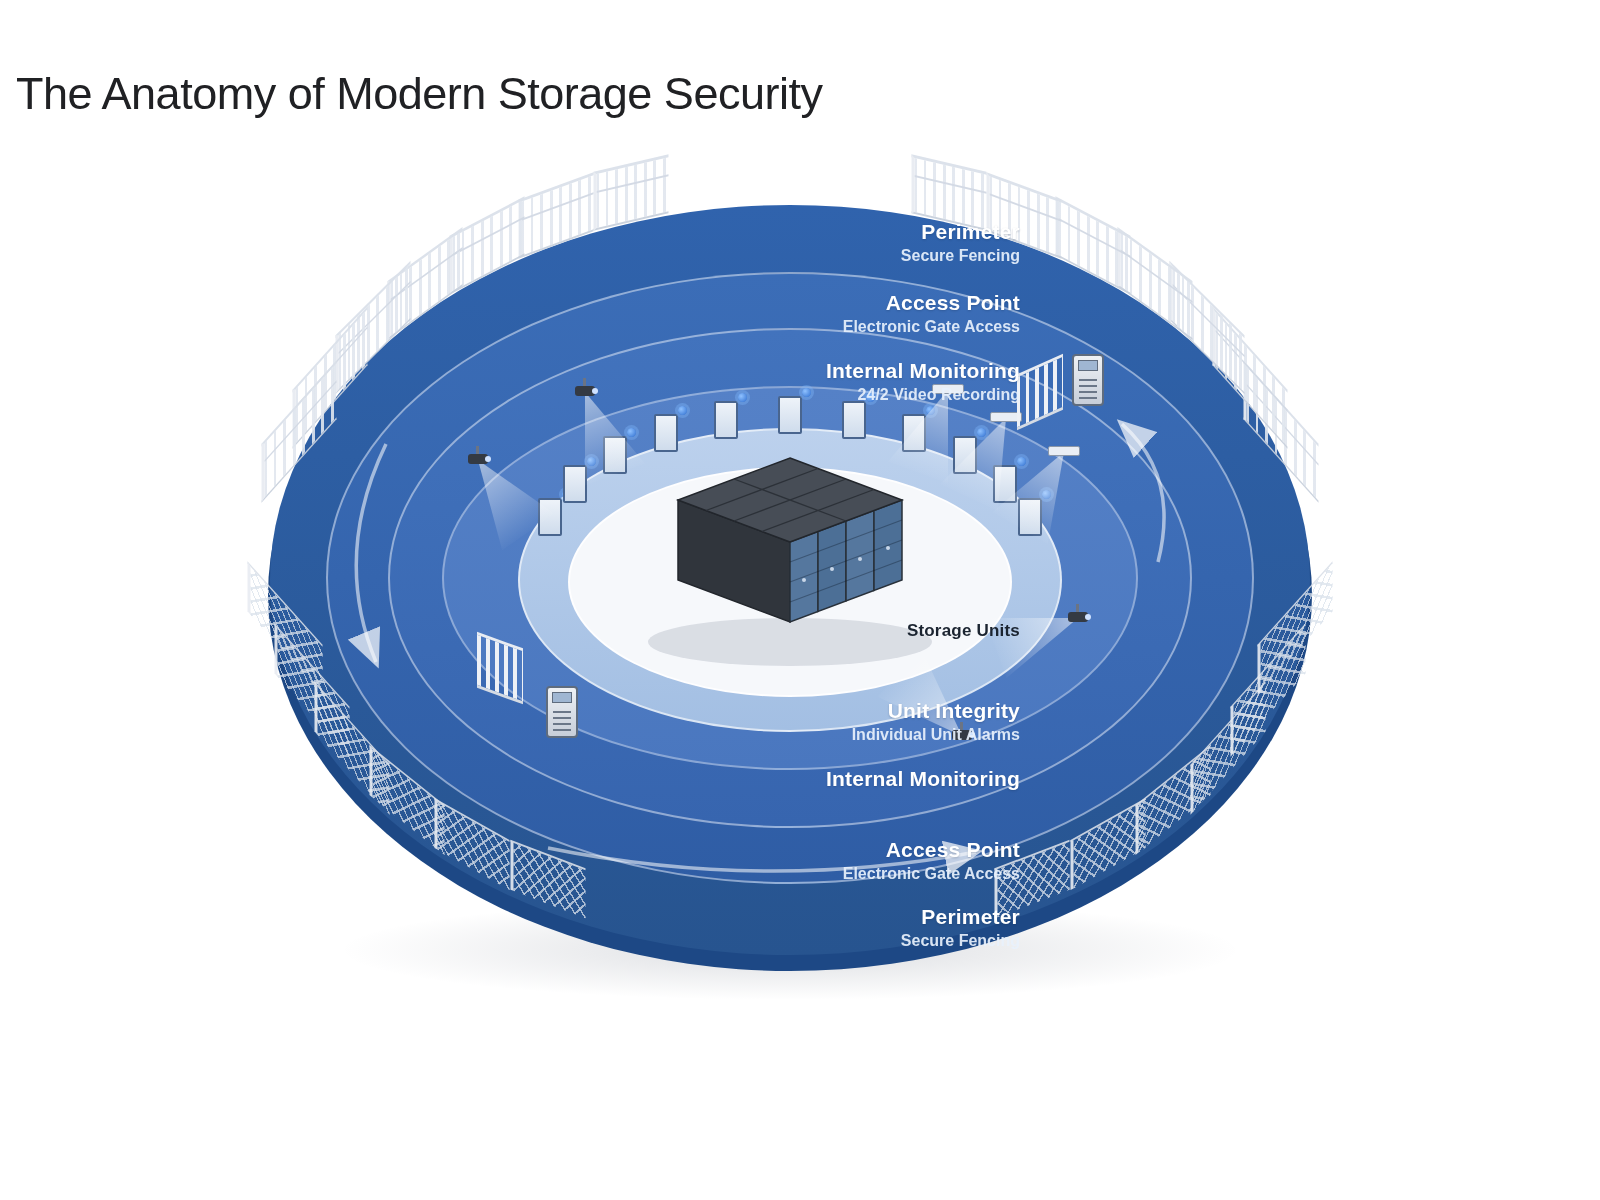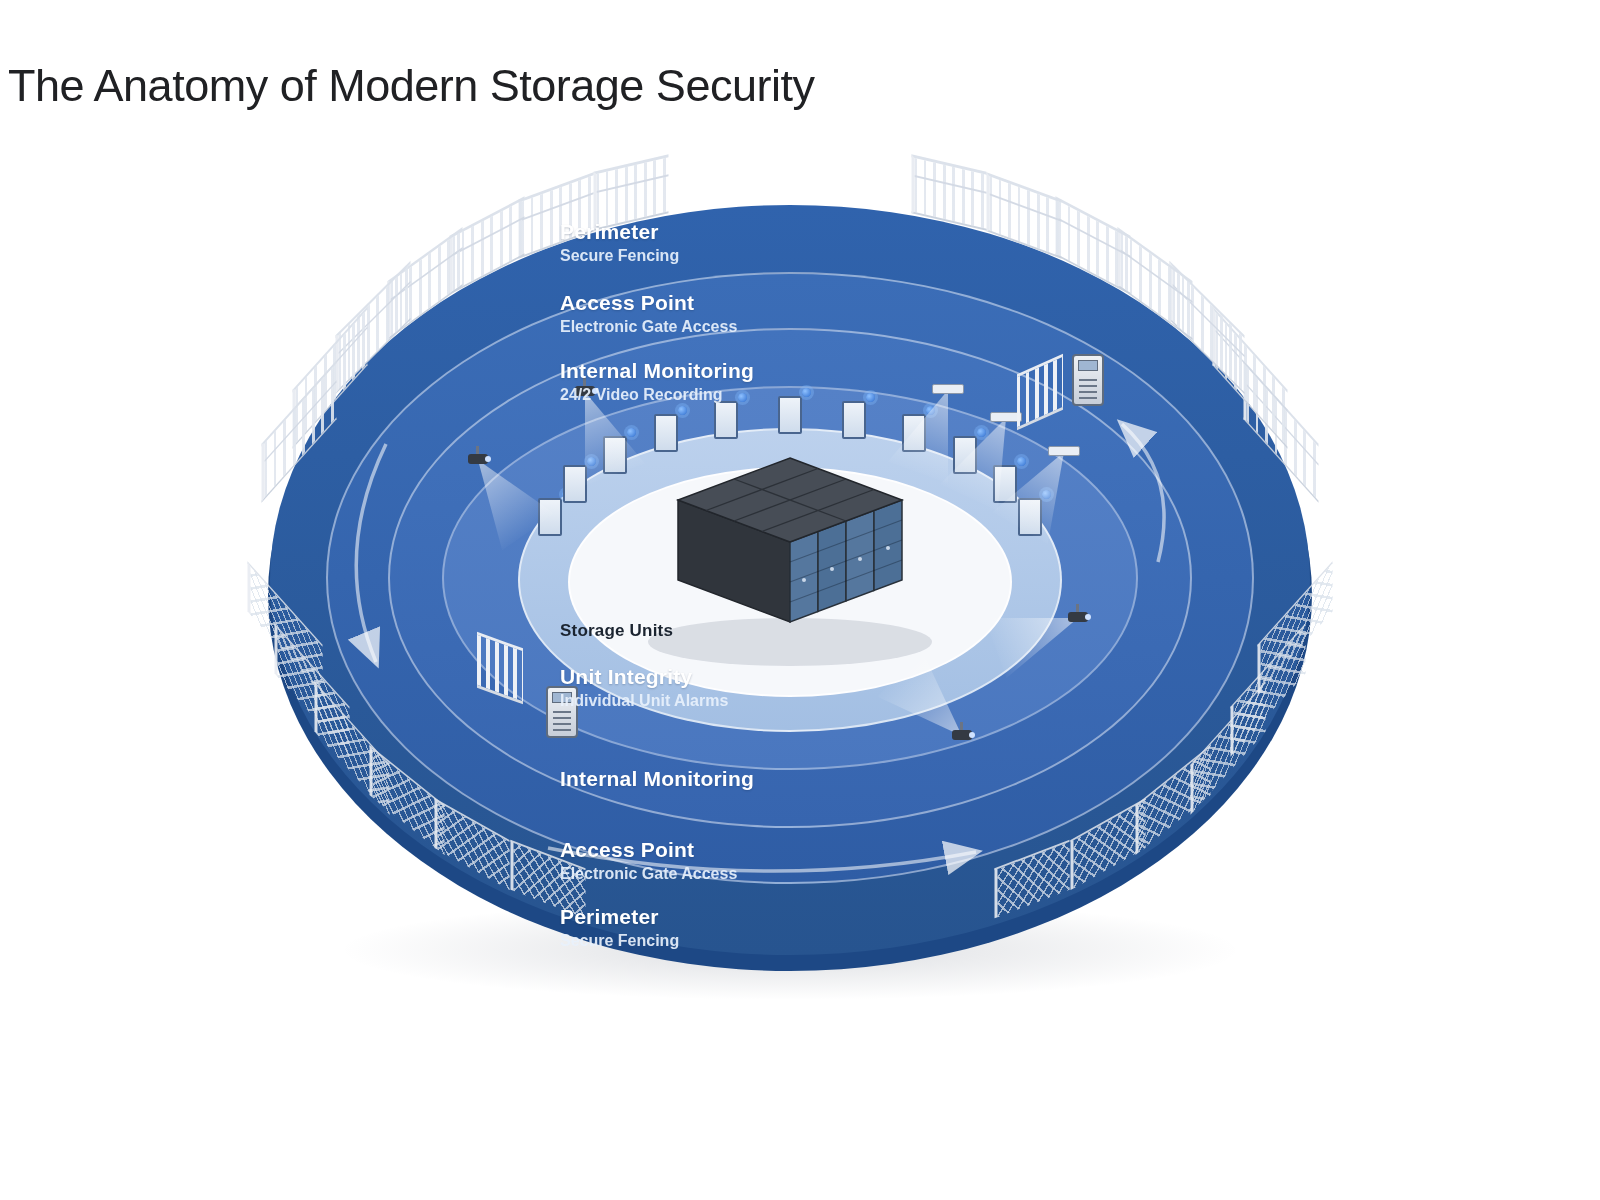--- a/index.html
+++ b/index.html
@@ -1,37 +1,37 @@
 <!DOCTYPE html>
 <html><head>
 <meta charset="utf-8">
 <style>
   html,body{margin:0;padding:0;background:#fff;}
   #page{position:relative;width:1600px;height:1200px;background:#fff;overflow:hidden;
         font-family:"Liberation Sans",sans-serif;}
   
-  #page-title{position:absolute;left:8px;top:60px;margin:0;font-size:45px;font-weight:500;
+  #page-title{position:absolute;left:8px;top:60px;margin:8px;font-size:45px;font-weight:500;
               color:#202124;letter-spacing:-.5px;}
   #caption{position:absolute;left:24px;top:1048px;width:1460px;margin:0;font-size:25px;
            line-height:1.55;color:#5f6368;font-weight:400;}
   
   #scene{position:absolute;inset:0;}
   .ring{position:absolute;border-radius:50%;box-sizing:border-box;}
   #disc-shadow{position:absolute;left:340px;top:900px;width:900px;height:100px;border-radius:50%;
                background:radial-gradient(closest-side,rgba(60,70,90,.18),rgba(60,70,90,0));}
   #e0{left:268px;top:219px;width:1044px;height:752px;background:#1d4885;}
   #e1{left:270px;top:205px;width:1040px;height:750px;background:linear-gradient(180deg,#3063ad,#27548f);}
   #e2{left:326px;top:272px;width:928px;height:612px;background:linear-gradient(180deg,#3b6db7,#2f5da5);border:2px solid rgba(255,255,255,.45);}
   #e3{left:388px;top:328px;width:804px;height:500px;background:linear-gradient(180deg,#4273bd,#3765af);border:2px solid rgba(255,255,255,.45);}
   #e3b{left:442px;top:386px;width:696px;height:384px;background:linear-gradient(180deg,#5581c7,#4a77bf);border:2px solid rgba(255,255,255,.35);}
   #e4{left:518px;top:428px;width:544px;height:304px;background:linear-gradient(180deg,#bcd1ed,#a3bfe3);border:2px solid rgba(255,255,255,.6);}
   #e5{left:568px;top:467px;width:444px;height:230px;background:#f6f8fb;border:2px solid rgba(255,255,255,.85);}
   
   .ring-label{position:absolute;left:790px;width:460px;transform:translateX(-50%);
-              text-align:left;color:#fff;pointer-events:none;}
+              text-align:right;color:#fff;pointer-events:none;}
   .ring-label .t{display:block;font-size:21px;font-weight:700;letter-spacing:.2px;
                  text-shadow:0 1px 2px rgba(20,40,70,.25);}
   .ring-label .s{display:block;font-size:16px;margin-top:3px;color:rgba(232,241,252,.92);font-weight:700;}
   .ring-label.dark{color:#1b2430;}
   .ring-label.dark .t{text-shadow:none;font-size:17px;}
   
   .fence{position:absolute;height:54px;border-top:3px solid #dbe1ea;border-bottom:2px solid #c9d1dd;
          border-left:3px solid #e8ecf2;opacity:.95;
          background:linear-gradient(#d2d9e4,#d2d9e4) 0 32%/100% 2px no-repeat,
          repeating-linear-gradient(90deg,rgba(224,230,238,.95) 0 2.5px,rgba(224,230,238,0) 2.5px 9.5px);}
@@ -190,21 +190,21 @@
     <span class="t">Access Point</span>
     <span class="s">Electronic Gate Access</span>
   </div>
   <div class="ring-label" style="top:359px">
     <span class="t">Internal Monitoring</span>
     <span class="s">24/2 Video Recording</span>
   </div>
   <div class="ring-label dark" style="top:621px">
     <span class="t">Storage Units</span>
   </div>
-  <div class="ring-label" style="top:665px">
+  <div class="ring-label" style="top:699px">
     <span class="t">Unit Integrity</span>
     <span class="s">Individual Unit Alarms</span>
   </div>
   <div class="ring-label" style="top:767px">
     <span class="t">Internal Monitoring</span>
   </div>
   <div class="ring-label" style="top:838px">
     <span class="t">Access Point</span>
     <span class="s">Electronic Gate Access</span>
   </div>

